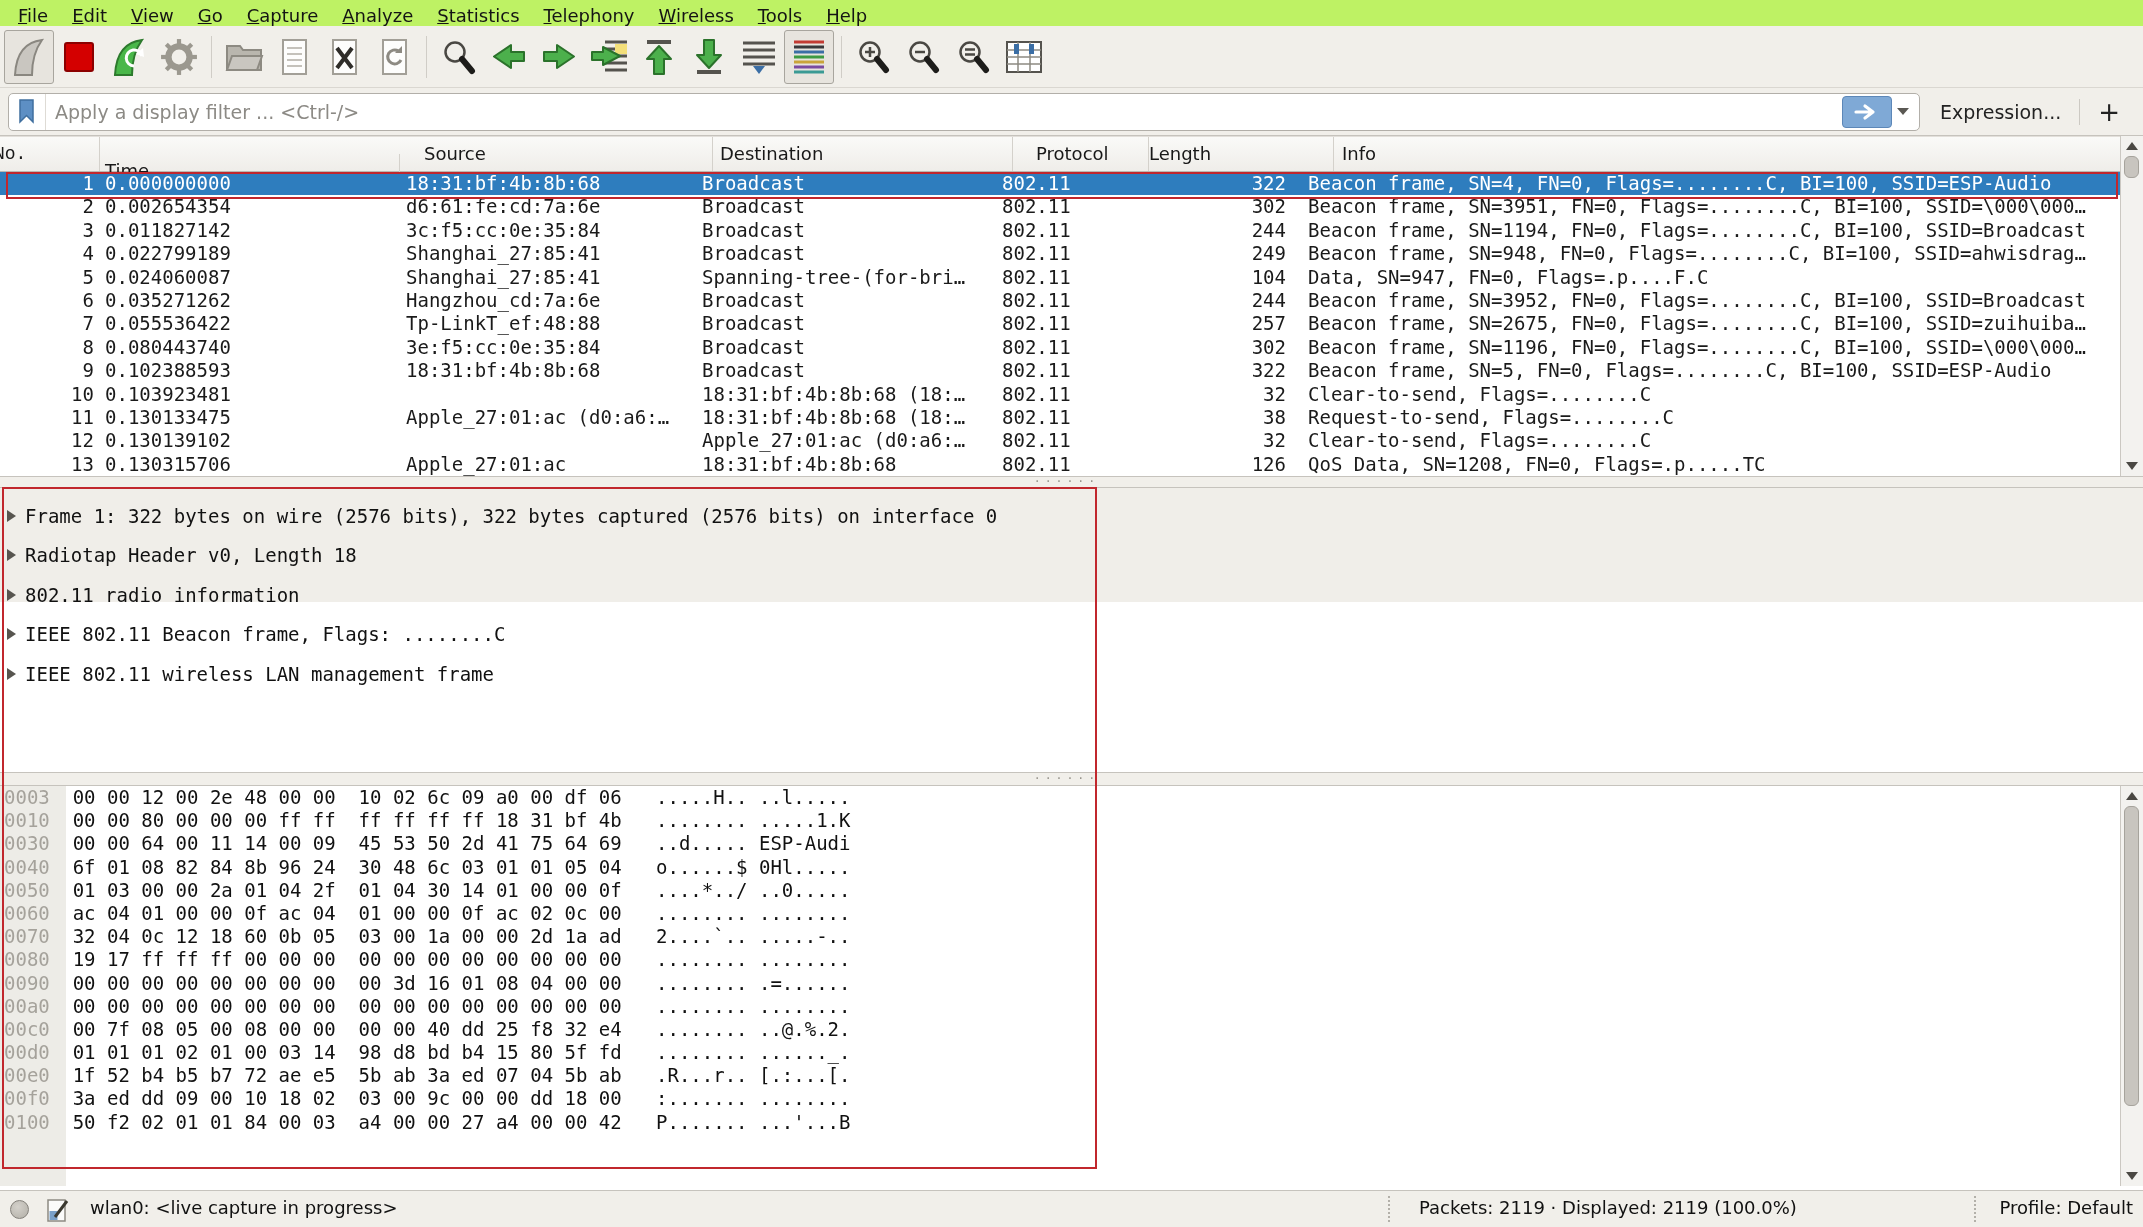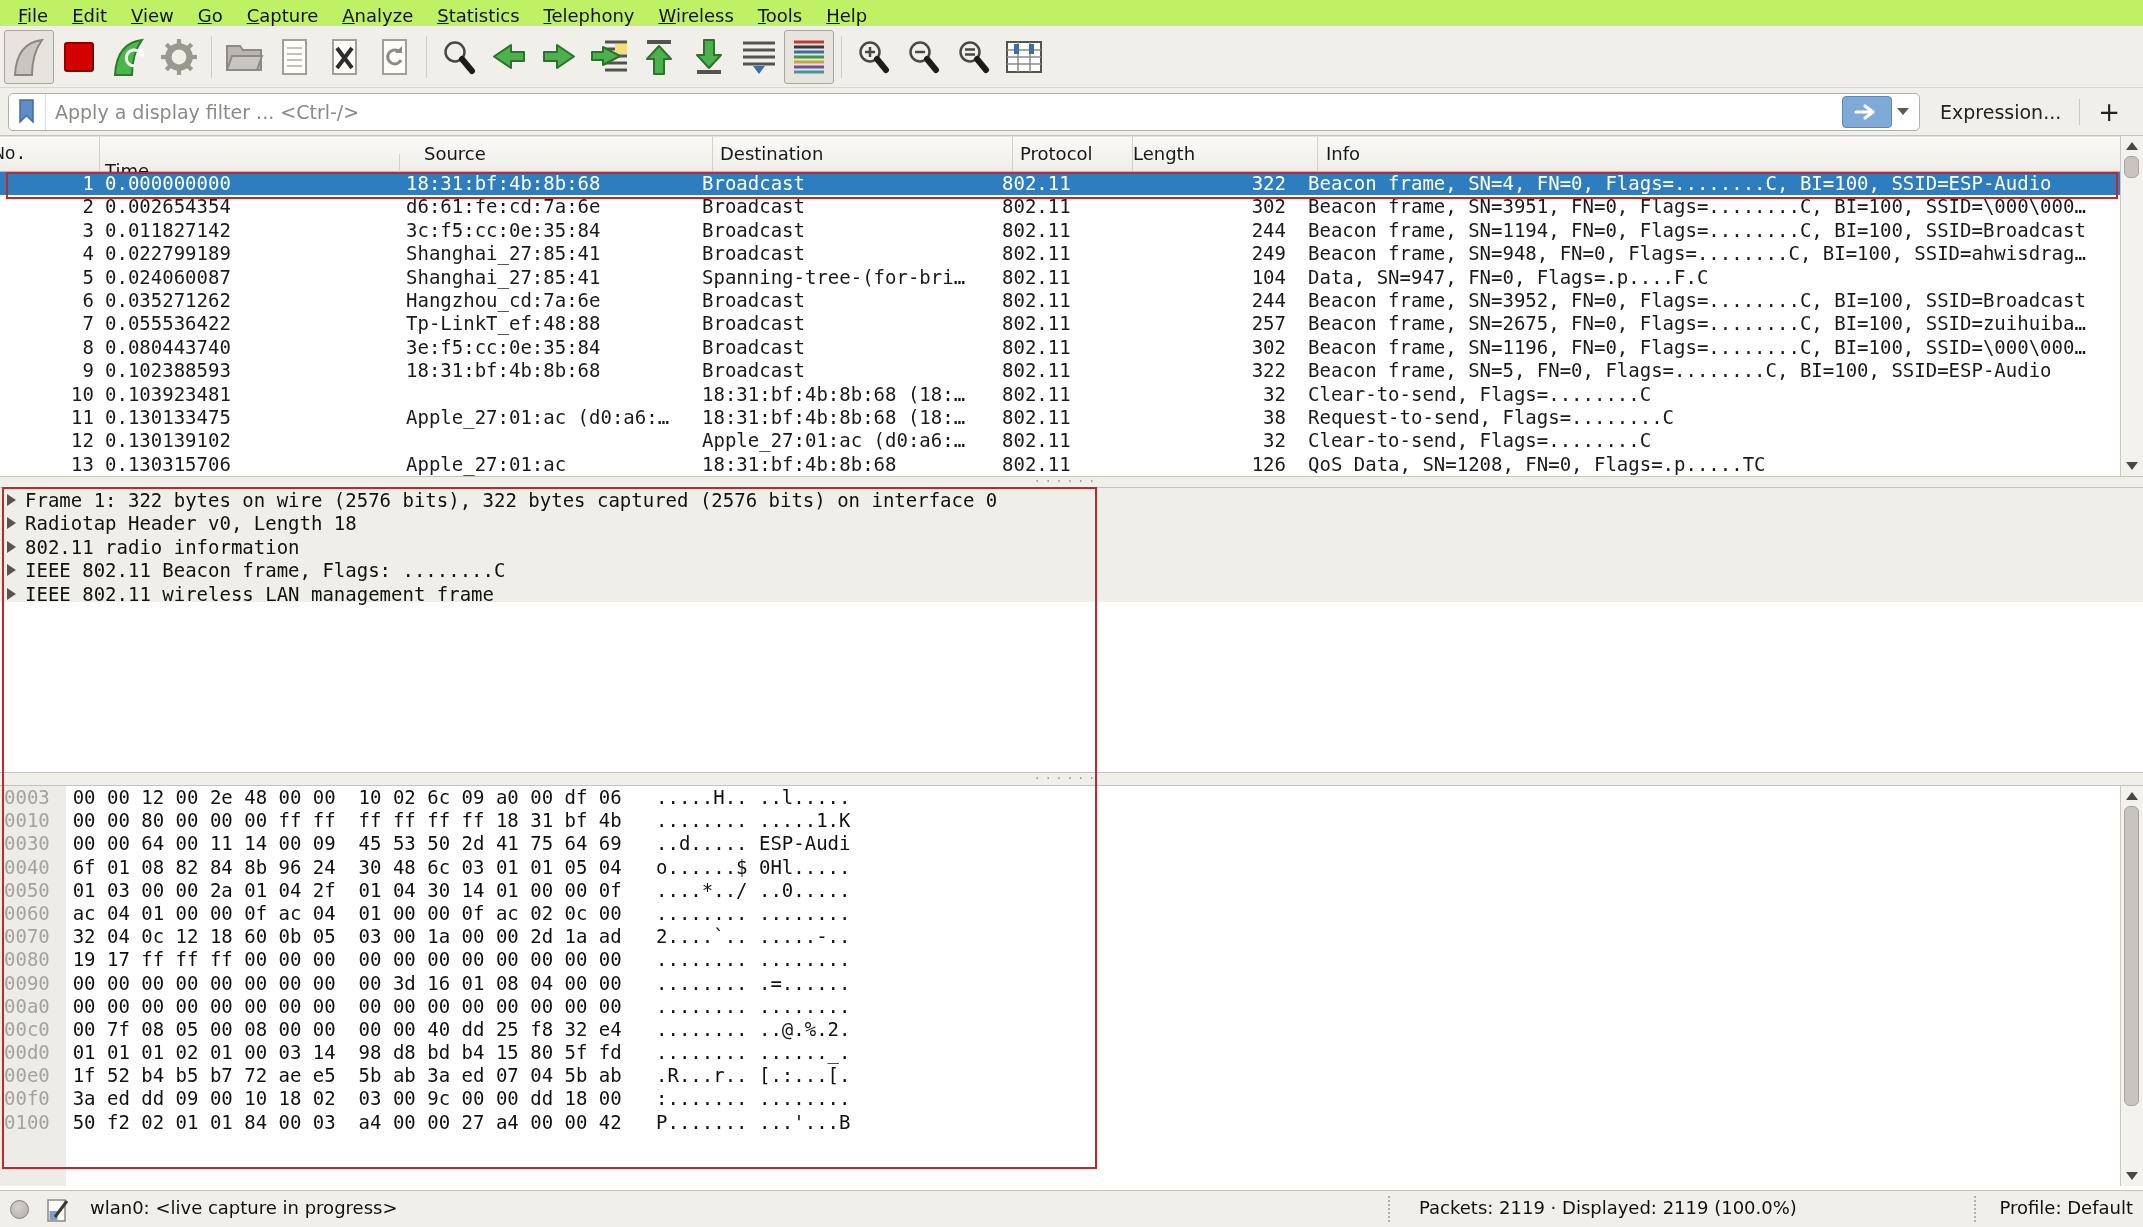--- a/index.html
+++ b/index.html
@@ -56,21 +56,21 @@
   
   .splitter { position:absolute; left:0; width:2143px; background:#f1efea;
     border-top:1px solid #c6c3bd; border-bottom:1px solid #c6c3bd; box-sizing:border-box; }
   .splitter::before { content:"· · · · · ·"; position:absolute; left:1035px; top:50%;
     transform:translateY(-58%); color:#98958d; font-size:14px; letter-spacing:1px; }
 
   
   #details { position:absolute; left:0; top:488px; width:2143px; height:284px; background:#ffffff; overflow:hidden; }
   #details-shade { position:absolute; left:0; top:0; width:2143px; height:114px; background:#f0eee9; }
   .drow { position:relative; display:flex; align-items:center; height:23.5px;
-    font-family:"DejaVu Sans Mono",monospace; font-size:19px; color:#111; white-space:pre; }
+    font-family:"DejaVu Sans Mono",monospace; font-size:19px; color:#111; white-space:pre;margin-top:16px; }
   .expander { width:0; height:0; border-left:9px solid #57554f; border-top:6px solid transparent;
     border-bottom:6px solid transparent; margin:0 9px 0 7px; flex:none; }
 
   
   #hexpane { position:absolute; left:0; top:786px; width:2120px; height:400px; background:#ffffff; overflow:hidden; }
   #offset-strip { position:absolute; left:0; top:0; width:66px; height:400px; background:#edece7; }
   .hexrow { position:relative; height:23.2px; line-height:23.2px; font-family:"DejaVu Sans Mono",monospace;
     font-size:19px; white-space:pre; padding-left:4px; color:#111; }
   .hexrow .off { color:#a5a29b; }
 
@@ -301,21 +301,21 @@
   <span id="expression-label">Expression...</span>
   <div id="filter-sep2"></div>
   <span id="add-filter-btn">+</span>
 </div>
 
 <div id="packet-header">
     <div class="hcell" style="width: 100px; padding: 0px; text-indent: -6px; font-family: Liberation Mono, monospace;">No.</div>
     <div class="hcell" style="width: 300px; padding: 0px 0px 0px 5px; margin-top: 17px;">Time</div>
     <div class="hcell" style="width: 295px; padding: 0px 8px 0px 6px; margin-left: 18px;">Source</div>
     <div class="hcell" style="width: 300px; padding: 0px 0px 0px 7px;">Destination</div>
-    <div class="hcell" style="width: 120px; padding: 0px 15px 0px 7px;">Protocol</div>
+    <div class="hcell" style="width: 120px; padding: 0px 15px 0px 7px; margin-left: 16px;">Protocol</div>
     <div class="hcell" style="width: 185px; padding: 0px;">Length</div>
     <div class="hcell" style="width: 820px; padding: 0px 0px 0px 8px;">Info</div>
   </div>
 <div id="packet-rows">
     <div class="prow selected"><div class="pcell" style="width: 100px; text-align: right; padding: 0px 6px 0px 0px;">1</div><div class="pcell" style="width: 300px; text-align: left; padding: 0px 0px 0px 5px;">0.000000000</div><div class="pcell" style="width: 295px; text-align: left; padding: 0px 0px 0px 6px;">18:31:bf:4b:8b:68</div><div class="pcell" style="width: 300px; text-align: left; padding: 0px 0px 0px 7px;">Broadcast</div><div class="pcell" style="width: 120px; text-align: left; padding: 0px 0px 0px 7px;">802.11</div><div class="pcell" style="width: 185px; text-align: right; padding: 0px 14px 0px 0px;">322</div><div class="pcell" style="width: 820px; text-align: left; padding: 0px 0px 0px 8px;">Beacon frame, SN=4, FN=0, Flags=........C, BI=100, SSID=ESP-Audio</div></div>
     <div class="prow"><div class="pcell" style="width: 100px; text-align: right; padding: 0px 6px 0px 0px;">2</div><div class="pcell" style="width: 300px; text-align: left; padding: 0px 0px 0px 5px;">0.002654354</div><div class="pcell" style="width: 295px; text-align: left; padding: 0px 0px 0px 6px;">d6:61:fe:cd:7a:6e</div><div class="pcell" style="width: 300px; text-align: left; padding: 0px 0px 0px 7px;">Broadcast</div><div class="pcell" style="width: 120px; text-align: left; padding: 0px 0px 0px 7px;">802.11</div><div class="pcell" style="width: 185px; text-align: right; padding: 0px 14px 0px 0px;">302</div><div class="pcell" style="width: 820px; text-align: left; padding: 0px 0px 0px 8px;">Beacon frame, SN=3951, FN=0, Flags=........C, BI=100, SSID=\000\000…</div></div>
     <div class="prow"><div class="pcell" style="width: 100px; text-align: right; padding: 0px 6px 0px 0px;">3</div><div class="pcell" style="width: 300px; text-align: left; padding: 0px 0px 0px 5px;">0.011827142</div><div class="pcell" style="width: 295px; text-align: left; padding: 0px 0px 0px 6px;">3c:f5:cc:0e:35:84</div><div class="pcell" style="width: 300px; text-align: left; padding: 0px 0px 0px 7px;">Broadcast</div><div class="pcell" style="width: 120px; text-align: left; padding: 0px 0px 0px 7px;">802.11</div><div class="pcell" style="width: 185px; text-align: right; padding: 0px 14px 0px 0px;">244</div><div class="pcell" style="width: 820px; text-align: left; padding: 0px 0px 0px 8px;">Beacon frame, SN=1194, FN=0, Flags=........C, BI=100, SSID=Broadcast</div></div>
     <div class="prow"><div class="pcell" style="width: 100px; text-align: right; padding: 0px 6px 0px 0px;">4</div><div class="pcell" style="width: 300px; text-align: left; padding: 0px 0px 0px 5px;">0.022799189</div><div class="pcell" style="width: 295px; text-align: left; padding: 0px 0px 0px 6px;">Shanghai_27:85:41</div><div class="pcell" style="width: 300px; text-align: left; padding: 0px 0px 0px 7px;">Broadcast</div><div class="pcell" style="width: 120px; text-align: left; padding: 0px 0px 0px 7px;">802.11</div><div class="pcell" style="width: 185px; text-align: right; padding: 0px 14px 0px 0px;">249</div><div class="pcell" style="width: 820px; text-align: left; padding: 0px 0px 0px 8px;">Beacon frame, SN=948, FN=0, Flags=........C, BI=100, SSID=ahwisdrag…</div></div>
     <div class="prow"><div class="pcell" style="width: 100px; text-align: right; padding: 0px 6px 0px 0px;">5</div><div class="pcell" style="width: 300px; text-align: left; padding: 0px 0px 0px 5px;">0.024060087</div><div class="pcell" style="width: 295px; text-align: left; padding: 0px 0px 0px 6px;">Shanghai_27:85:41</div><div class="pcell" style="width: 300px; text-align: left; padding: 0px 0px 0px 7px;">Spanning-tree-(for-bri…</div><div class="pcell" style="width: 120px; text-align: left; padding: 0px 0px 0px 7px;">802.11</div><div class="pcell" style="width: 185px; text-align: right; padding: 0px 14px 0px 0px;">104</div><div class="pcell" style="width: 820px; text-align: left; padding: 0px 0px 0px 8px;">Data, SN=947, FN=0, Flags=.p....F.C</div></div>
     <div class="prow"><div class="pcell" style="width: 100px; text-align: right; padding: 0px 6px 0px 0px;">6</div><div class="pcell" style="width: 300px; text-align: left; padding: 0px 0px 0px 5px;">0.035271262</div><div class="pcell" style="width: 295px; text-align: left; padding: 0px 0px 0px 6px;">Hangzhou_cd:7a:6e</div><div class="pcell" style="width: 300px; text-align: left; padding: 0px 0px 0px 7px;">Broadcast</div><div class="pcell" style="width: 120px; text-align: left; padding: 0px 0px 0px 7px;">802.11</div><div class="pcell" style="width: 185px; text-align: right; padding: 0px 14px 0px 0px;">244</div><div class="pcell" style="width: 820px; text-align: left; padding: 0px 0px 0px 8px;">Beacon frame, SN=3952, FN=0, Flags=........C, BI=100, SSID=Broadcast</div></div>

